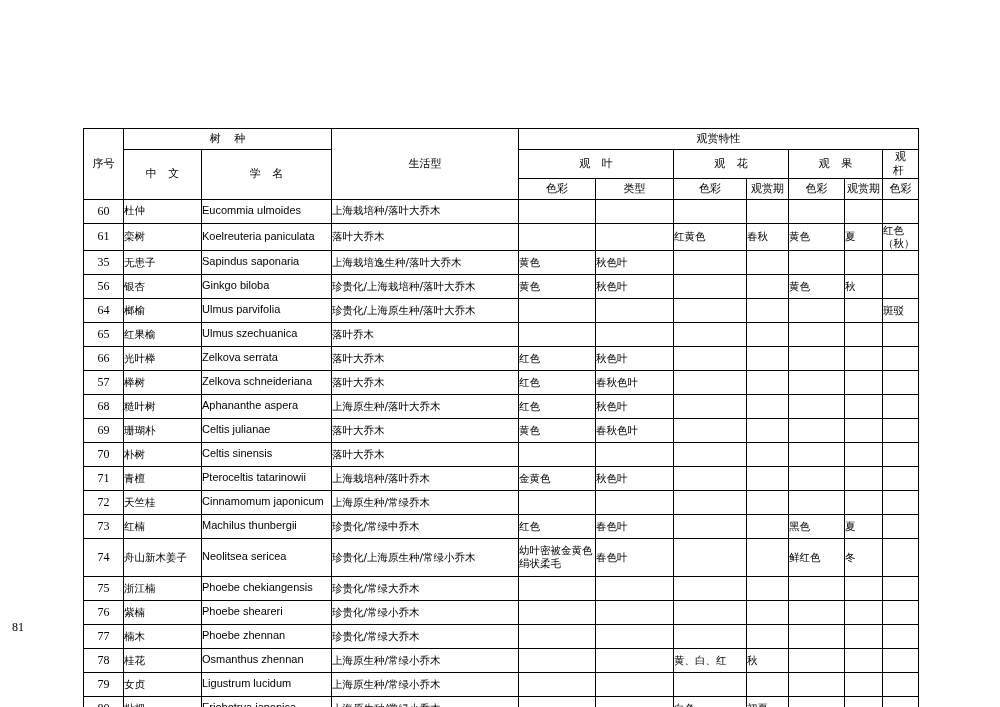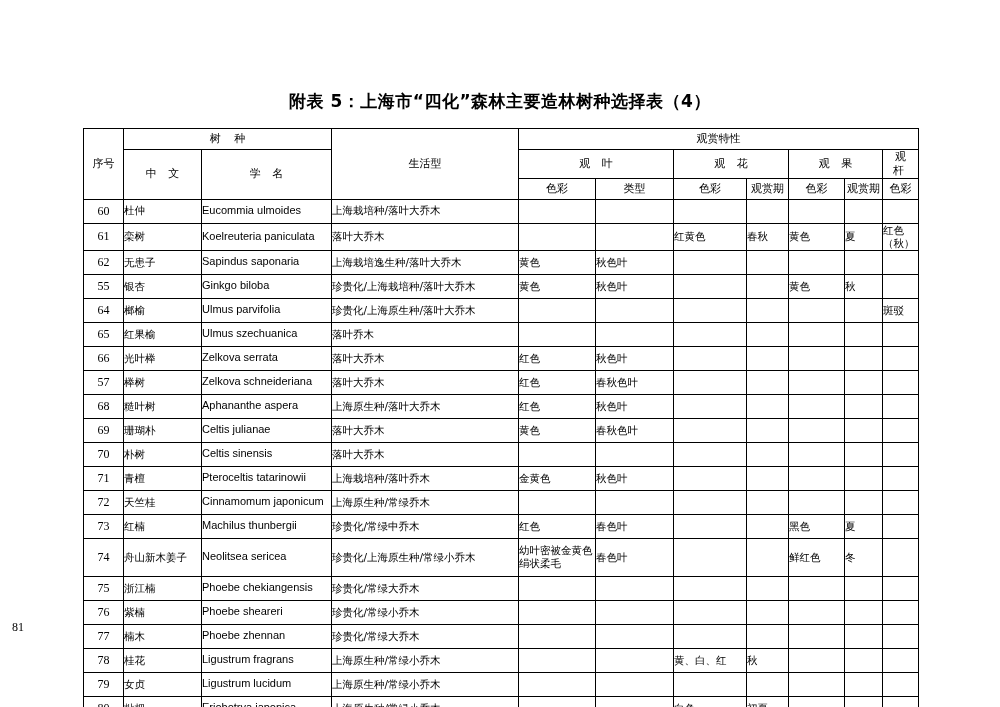--- a/index.html
+++ b/index.html
@@ -99,21 +99,20 @@
     text-align: left;
     font-family: "Liberation Serif", serif;
     font-size: 12px;
   }
 </style>
 </head>
 <body>
 
 <div id="page">
 
-  <div id="doc-title">附表 5：上海市“四化”森林主要造林树种选择表（4）</div>
 
   <div id="tbl-wrap">
     <table class="main">
       <colgroup>
         <col style="width:40px">
         <col style="width:78px">
         <col style="width:130px">
         <col style="width:187px">
         <col style="width:77px">
         <col style="width:78px">
@@ -169,34 +168,34 @@
             <td class="c-life">落叶大乔木</td>
             <td class="c-obs"></td>
             <td class="c-obs"></td>
             <td class="c-obs">红黄色</td>
             <td class="c-obs">春秋</td>
             <td class="c-obs">黄色</td>
             <td class="c-obs">夏</td>
             <td class="c-obs">红色（秋）</td>
           </tr>
           <tr class="datarow">
-            <td class="c-num">62</td>
+            <td class="c-num">35</td>
             <td class="c-cn">无患子</td>
             <td class="c-sci">Sapindus saponaria</td>
             <td class="c-life">上海栽培逸生种/落叶大乔木</td>
             <td class="c-obs">黄色</td>
             <td class="c-obs">秋色叶</td>
             <td class="c-obs"></td>
             <td class="c-obs"></td>
             <td class="c-obs"></td>
             <td class="c-obs"></td>
             <td class="c-obs"></td>
           </tr>
           <tr class="datarow">
-            <td class="c-num">55</td>
+            <td class="c-num">56</td>
             <td class="c-cn">银杏</td>
             <td class="c-sci">Ginkgo biloba</td>
             <td class="c-life">珍贵化/上海栽培种/落叶大乔木</td>
             <td class="c-obs">黄色</td>
             <td class="c-obs">秋色叶</td>
             <td class="c-obs"></td>
             <td class="c-obs"></td>
             <td class="c-obs">黄色</td>
             <td class="c-obs">秋</td>
             <td class="c-obs"></td>
@@ -379,21 +378,21 @@
             <td class="c-obs"></td>
             <td class="c-obs"></td>
             <td class="c-obs"></td>
             <td class="c-obs"></td>
             <td class="c-obs"></td>
             <td class="c-obs"></td>
           </tr>
           <tr class="datarow">
             <td class="c-num">78</td>
             <td class="c-cn">桂花</td>
-            <td class="c-sci">Ligustrum fragrans</td>
+            <td class="c-sci">Osmanthus zhennan</td>
             <td class="c-life">上海原生种/常绿小乔木</td>
             <td class="c-obs"></td>
             <td class="c-obs"></td>
             <td class="c-obs">黄、白、红</td>
             <td class="c-obs">秋</td>
             <td class="c-obs"></td>
             <td class="c-obs"></td>
             <td class="c-obs"></td>
           </tr>
           <tr class="datarow">

